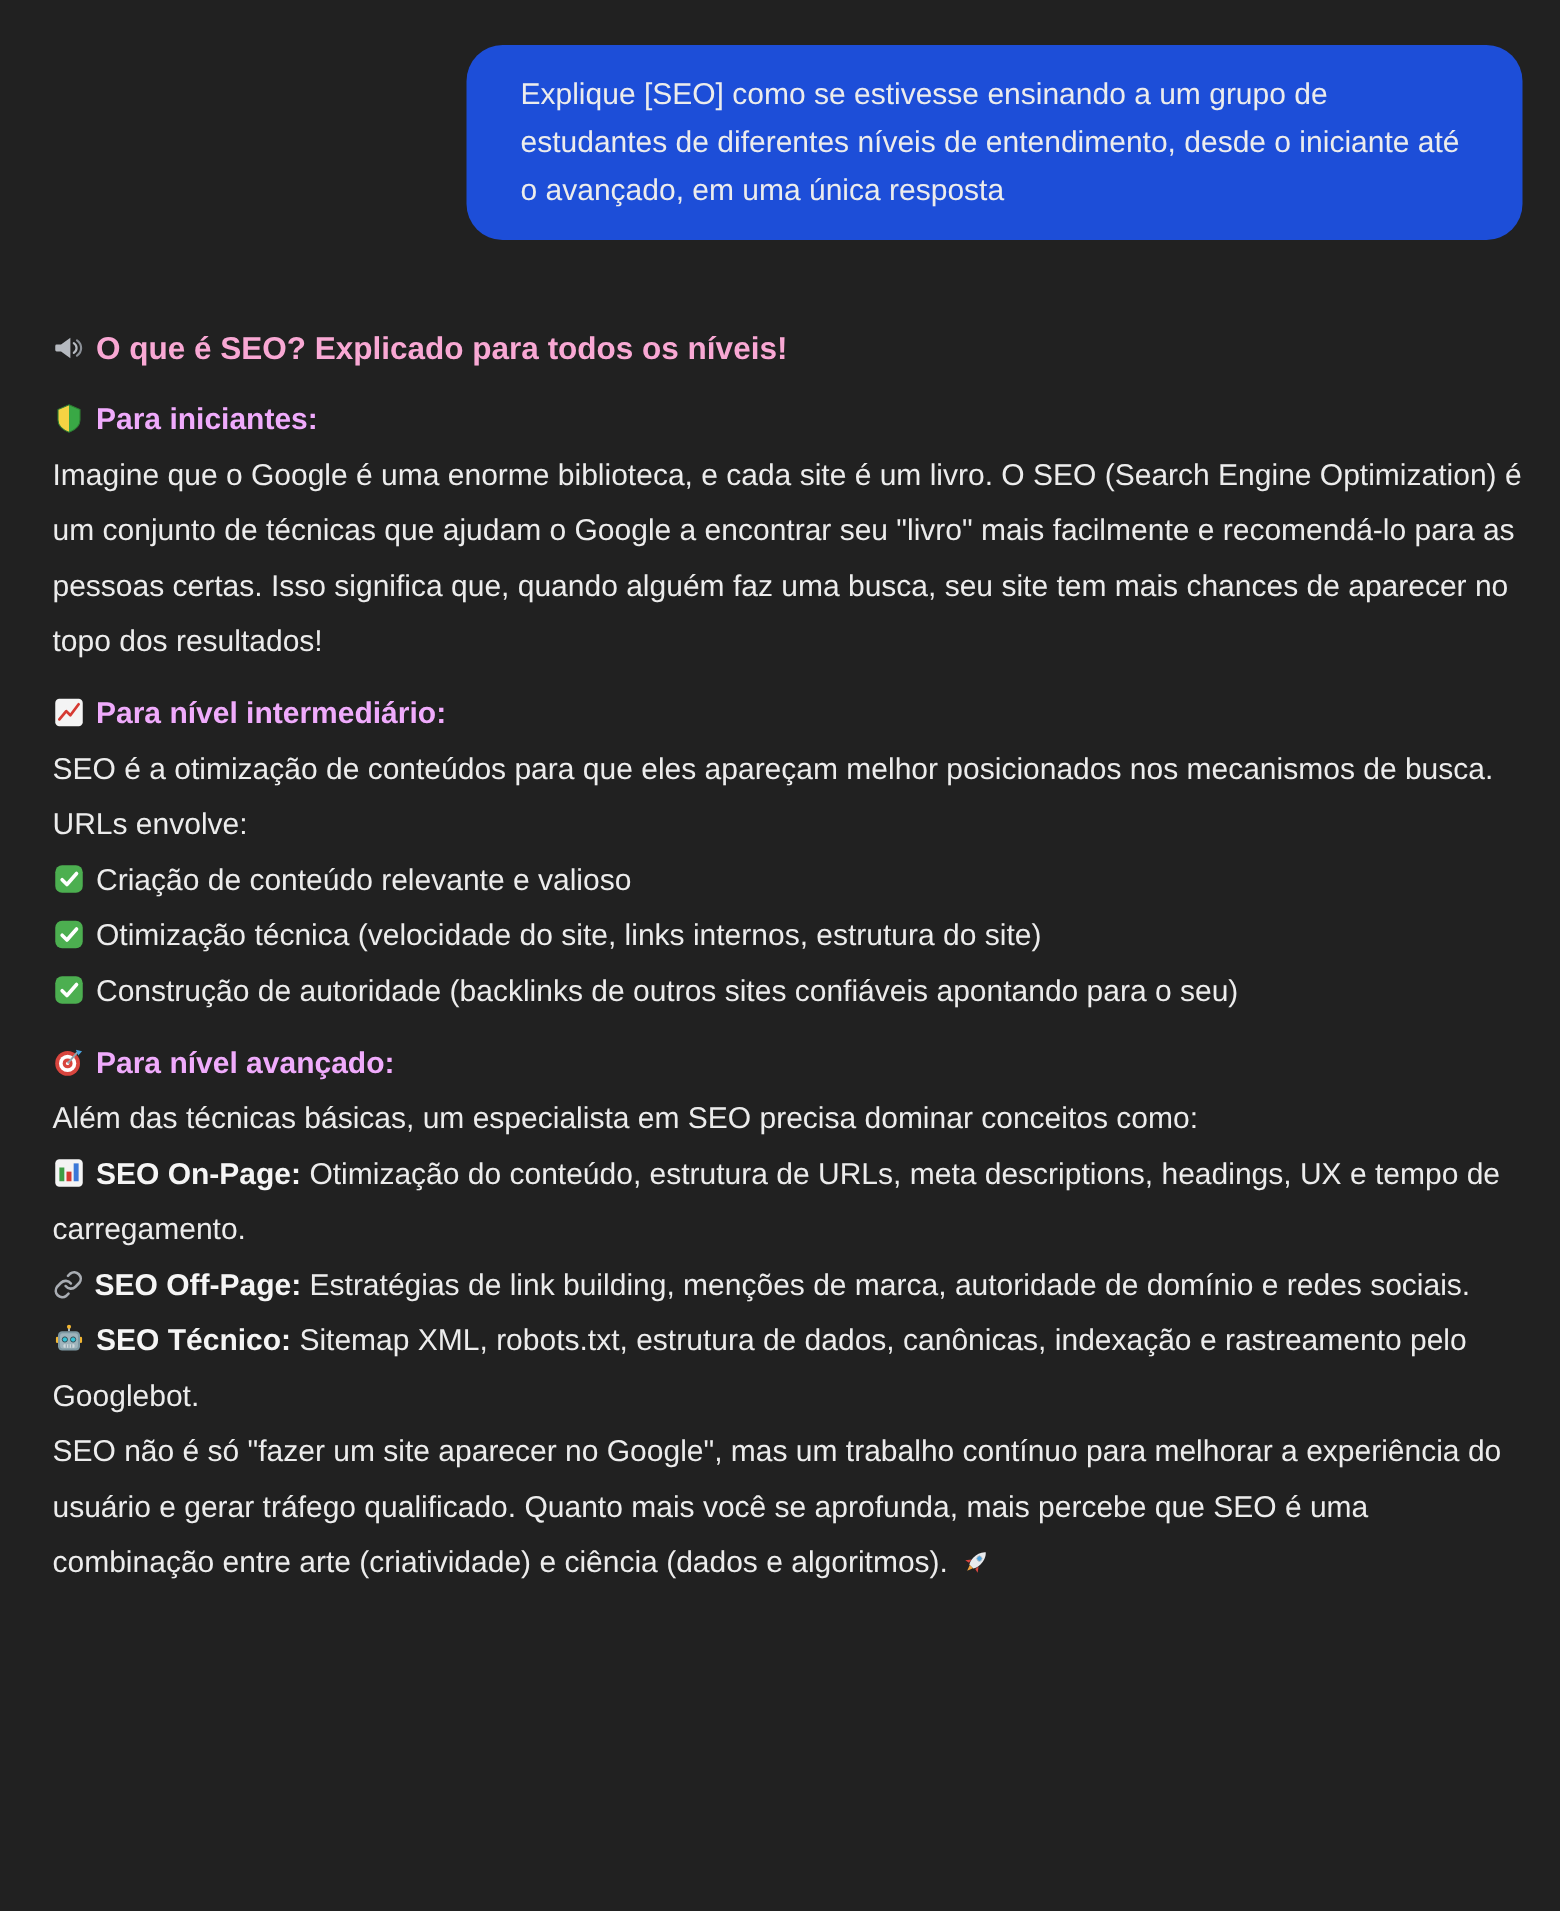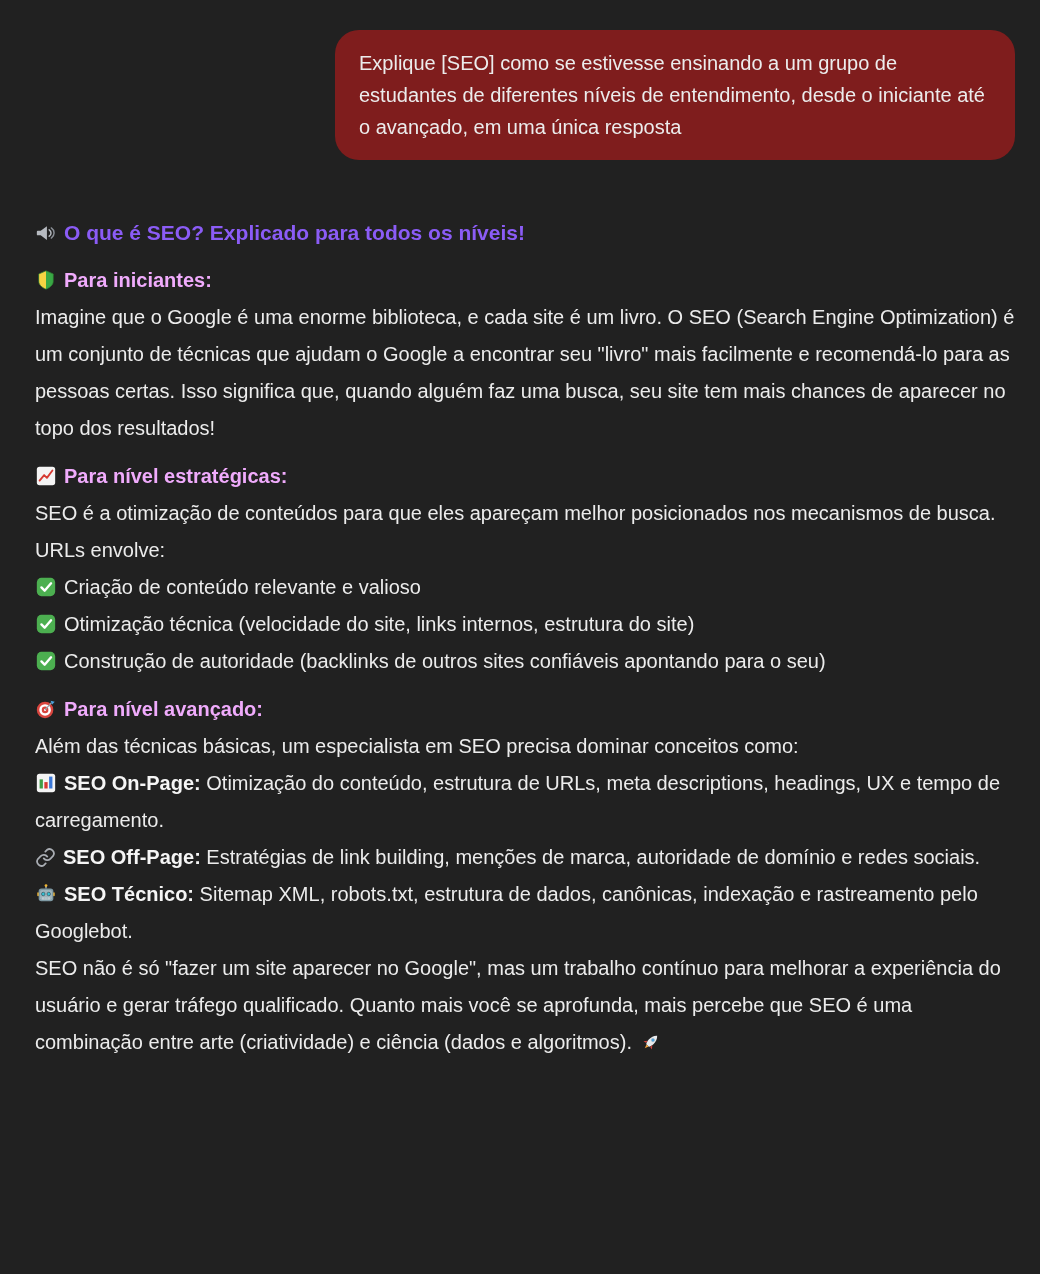--- a/index.html
+++ b/index.html
@@ -11,35 +11,35 @@
     background: #212121;
     font-family: "Liberation Sans", "DejaVu Sans", sans-serif;
     color: #ececec;
   }
   .page { padding: 30px 25px 0 35px; }
 
   
   .user-row { display: flex; justify-content: flex-end; }
   .bubble {
     max-width: 632px;
-    background: #7f1d1d;
+    background: #1d4ed8;
     border-radius: 24px;
-    padding: 17px 24px;
+    padding: 17px 36px;
     font-size: 20px;
     line-height: 32px;
     color: #ececec;
   }
 
   
   .assistant { width: 980px; font-size: 20px; line-height: 37px; }
   .msg-title {
     margin: 54px 0 11px 0;
     font-size: 21px;
     font-weight: 700;
-    color: #8b5cf6;
+    color: #f9a8d4;
   }
   .heading {
     margin: 11px 0 0 0;
     font-weight: 700;
     color: #f0abfc;
   }
   .para { margin: 0; }
   .line { margin: 0; }
   b { color: #f5f5f5; text-align: right; }
 
@@ -146,21 +146,21 @@
           <use href="#ic-loudspeaker"></use>
         </svg><span>O que é SEO? Explicado para todos os níveis!</span></p>
 
     <p class="heading"><svg class="icon" viewBox="0 0 24 24">
           <use href="#ic-beginner"></use>
         </svg><span>Para iniciantes:</span></p>
     <p class="para">Imagine que o Google é uma enorme biblioteca, e cada site é um livro. O SEO (Search Engine Optimization) é um conjunto de técnicas que ajudam o Google a encontrar seu "livro" mais facilmente e recomendá-lo para as pessoas certas. Isso significa que, quando alguém faz uma busca, seu site tem mais chances de aparecer no topo dos resultados!</p>
 
     <p class="heading"><svg class="icon" viewBox="0 0 24 24">
           <use href="#ic-chart-up"></use>
-        </svg><span>Para nível estratégicas:</span></p>
+        </svg><span>Para nível intermediário:</span></p>
     <p class="para">SEO é a otimização de conteúdos para que eles apareçam melhor posicionados nos mecanismos de busca. URLs envolve:</p>
     <p class="line"><svg class="icon" viewBox="0 0 24 24">
           <use href="#ic-check"></use>
         </svg><span>Criação de conteúdo relevante e valioso</span></p>
     <p class="line"><svg class="icon" viewBox="0 0 24 24">
           <use href="#ic-check"></use>
         </svg><span>Otimização técnica (velocidade do site, links internos, estrutura do site)</span></p>
     <p class="line"><svg class="icon" viewBox="0 0 24 24">
           <use href="#ic-check"></use>
         </svg><span>Construção de autoridade (backlinks de outros sites confiáveis apontando para o seu)</span></p>

